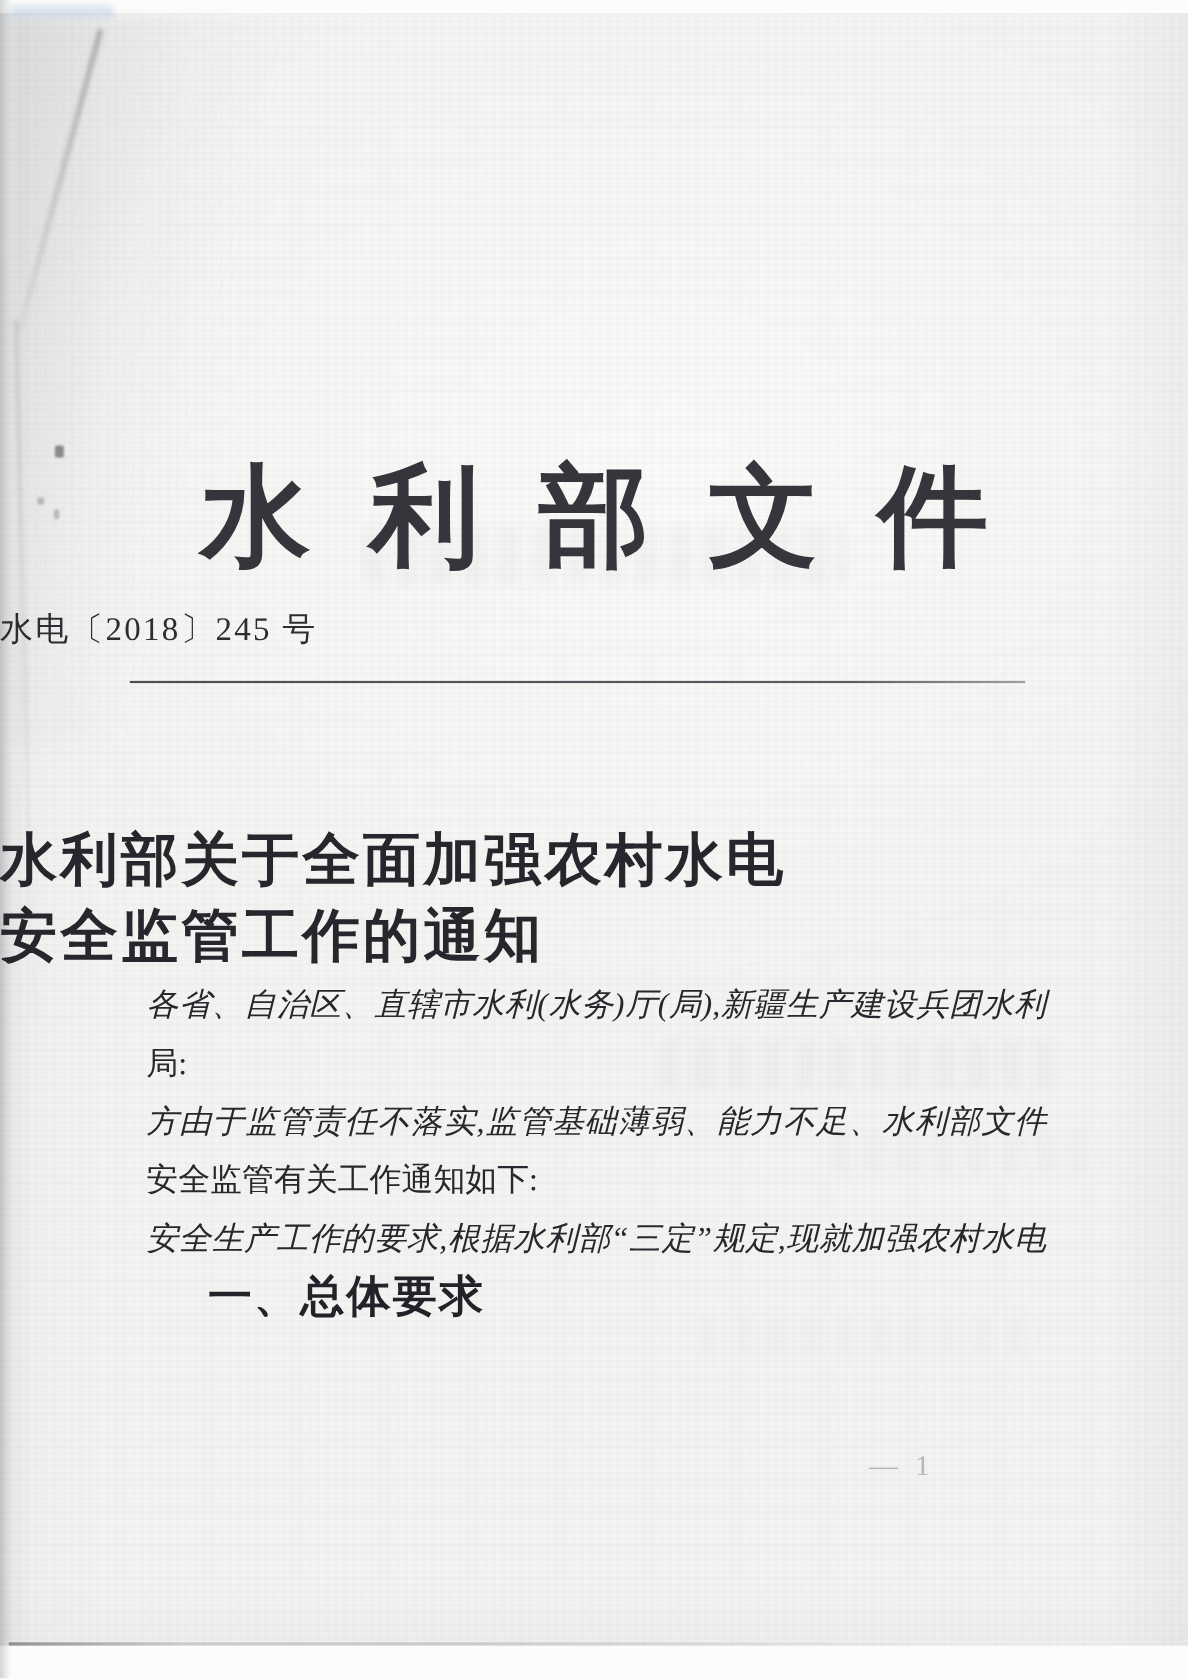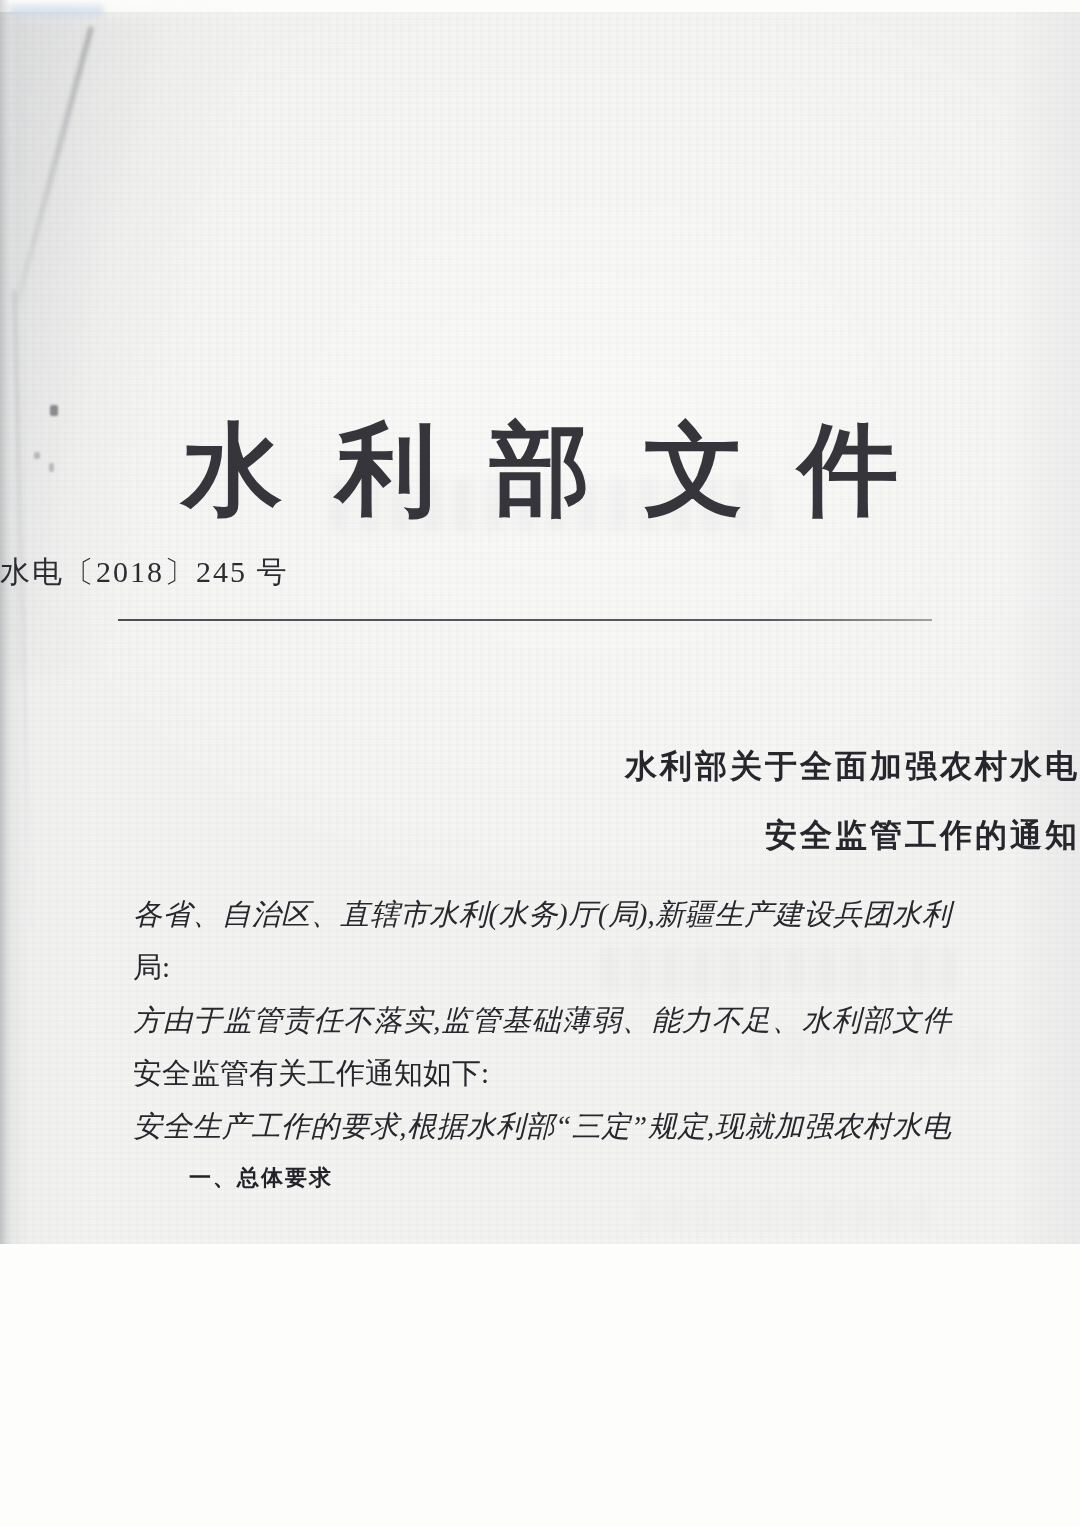--- a/index.html
+++ b/index.html
@@ -4,21 +4,21 @@
 <style>
   html, body { margin: 0; padding: 0; }
   body {
     width: 1080px; height: 1526px;
     background: #fdfdfc;
     font-family: "Liberation Serif", serif;
     overflow: hidden;
   }
   .page {
     position: relative;
-    width: 1080px; height: 1244px;
+    width: 1080px; height: 1526px;
     background: #fcfcfb;
     overflow: hidden;
   }
   
   .paper {
     position: absolute; left: 0; top: 12px;
     width: 1080px; height: 1484px;
     background:
       radial-gradient(ellipse 900px 700px at 55% 28%, rgba(255,255,255,0.55), rgba(255,255,255,0) 70%),
       linear-gradient(to right, rgba(185,187,191,0.30) 0px, rgba(220,221,223,0.14) 28px, rgba(240,240,238,0) 95px),
@@ -111,38 +111,38 @@
     font-size: 30px; letter-spacing: 2px;
     color: #2c2c32;
   }
   .rule {
     position: absolute; left: 118px; top: 619px;
     width: 814px; height: 2px;
     background: linear-gradient(to right, #4d4d54, #5a5a61 80%, rgba(92,92,98,0.55));
   }
   .doc-title {
     position: absolute; left: 0; top: 705px;
-    width: 100%; text-align: right;
-    font-weight: 700; font-size: 32px;
+    width: 100%; text-align: left;
+    font-weight: 700; font-size: 52px;
     letter-spacing: 3px; color: #26262c;
   }
   .doc-title-line { height: 69px; line-height: 69px; }
 
   .body-text {
     position: absolute; left: 133px; top: 888px;
     width: 818px;
     font-size: 29px; color: #27272d;
   }
   .line { height: 53px; line-height: 53px; }
   .fill { text-align: justify; text-align-last: justify; font-style: italic; }
   .indent { text-indent: 56px; }
   .heading {
     font-weight: 700;
-    font-family: Liberation Mono, monospace;
-    font-size: 22px; letter-spacing: 2px;
+    font-family: Liberation Sans, sans-serif;
+    font-size: 40px; letter-spacing: 2px;
     color: #222228;
   }
   .footer {
     position: absolute; left: 790px; top: 1318px;
     font-size: 26px; color: #8f8f97; opacity: .6;
   }
   .footer .pnum { margin-left: 16px; }
 </style>
 </head>
 <body>

